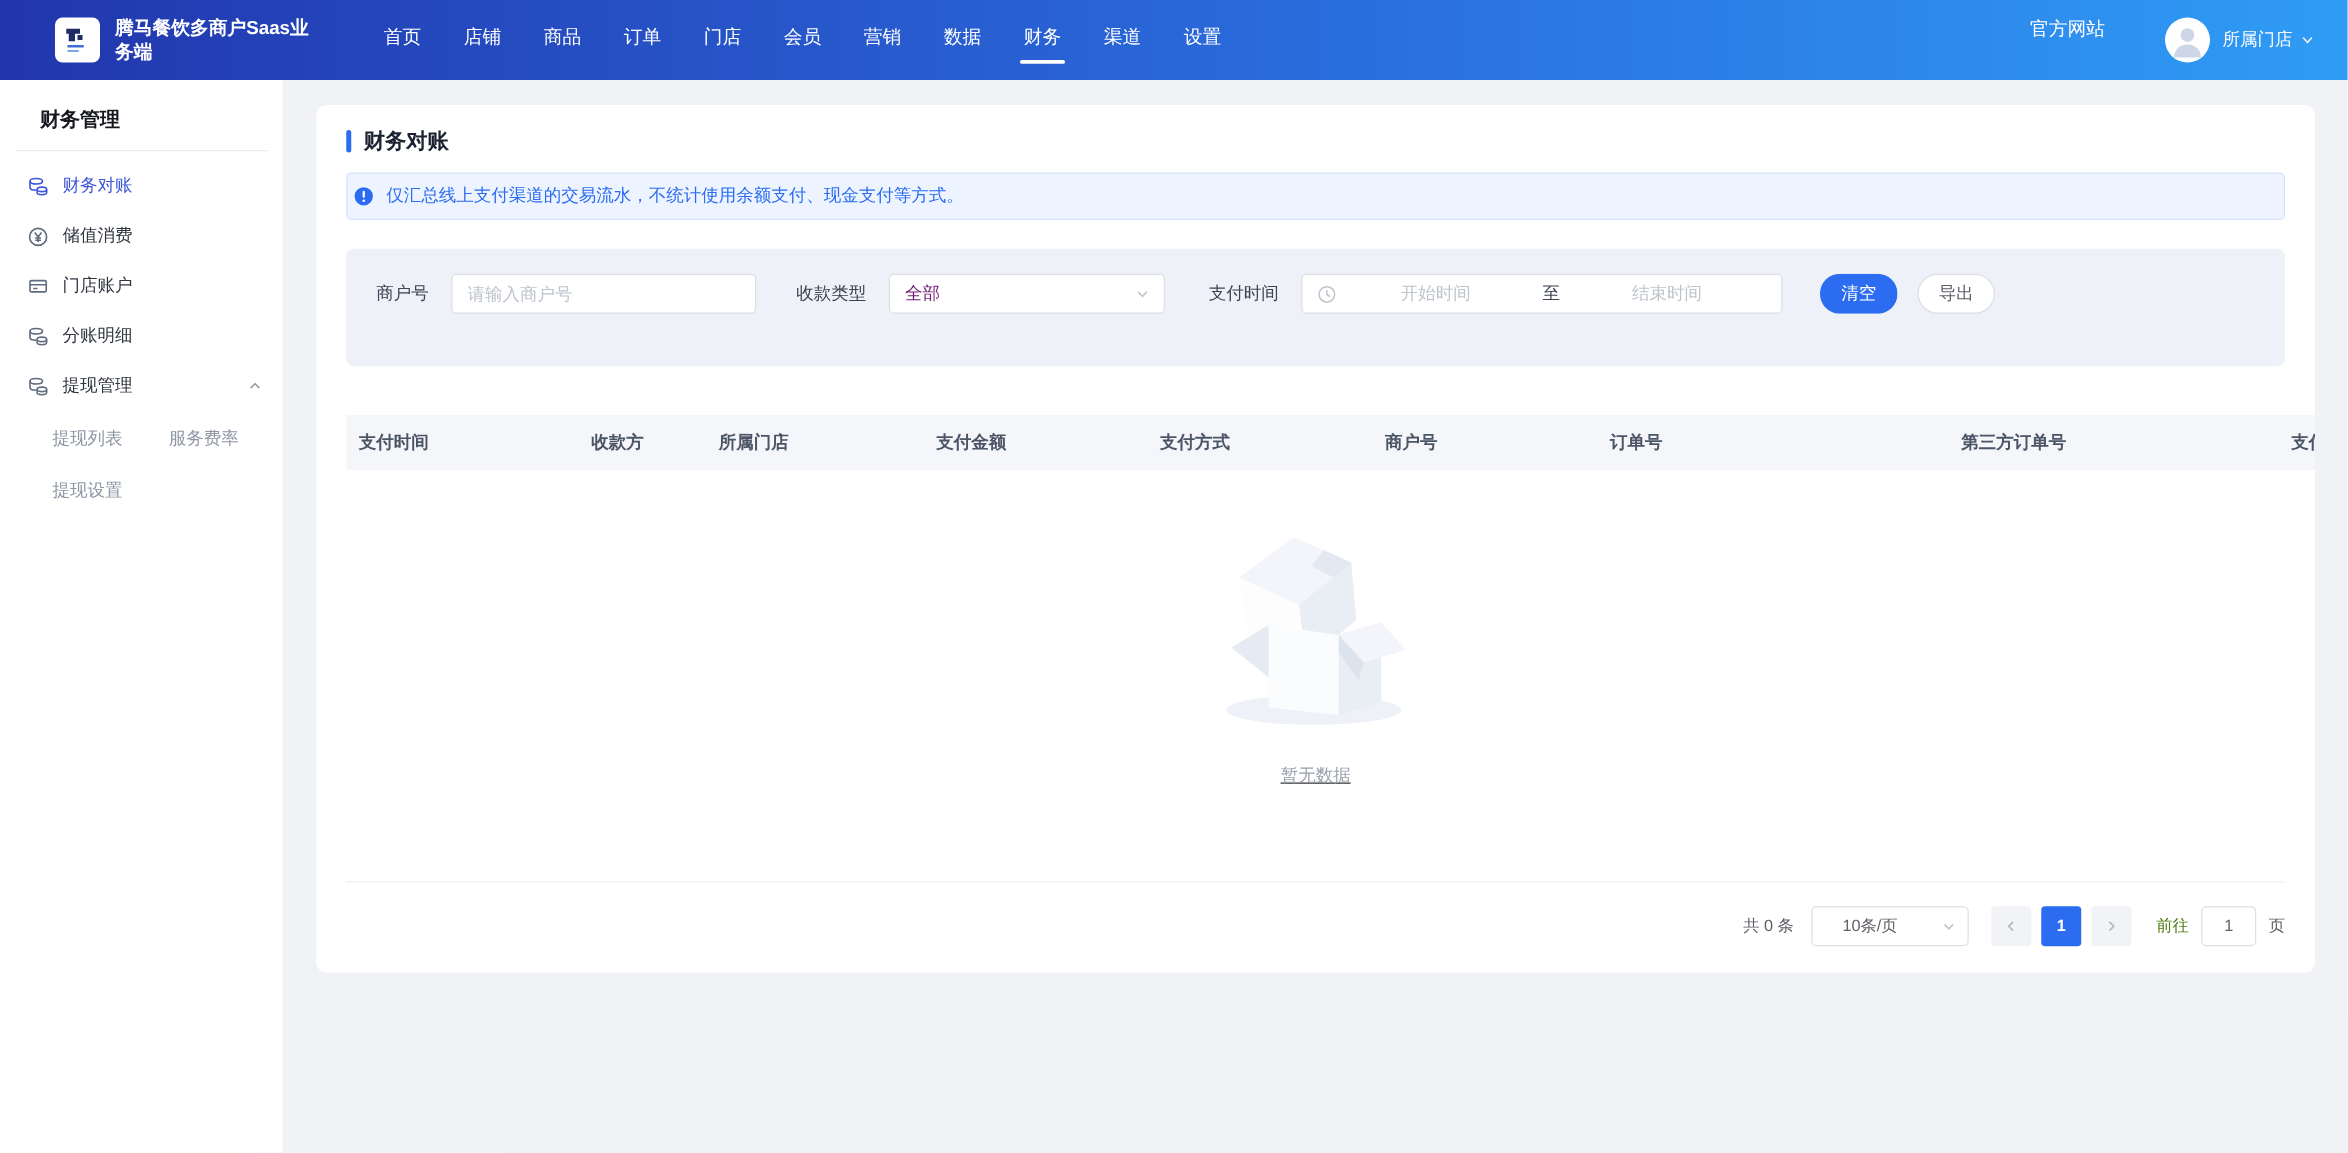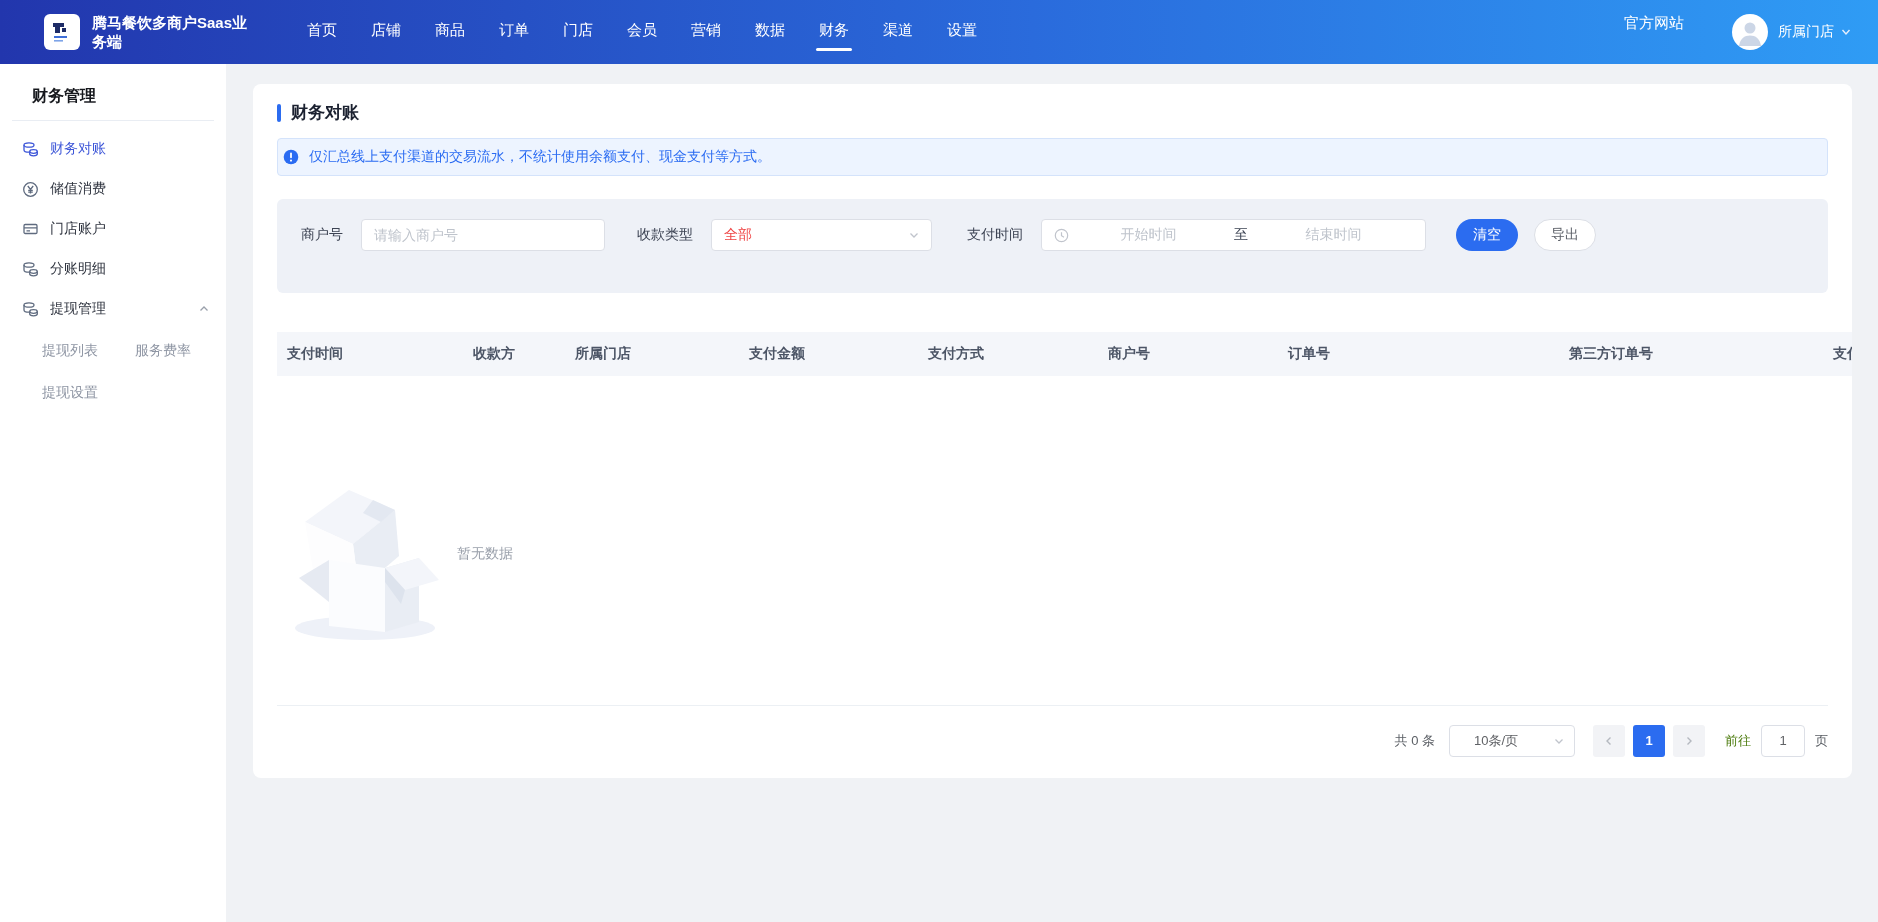--- a/index.html
+++ b/index.html
@@ -58,36 +58,36 @@
     padding:20px 24px; display:flex; }
   .filter-row { display:flex; align-items:center; height:32px; }
   .f-label { color:#3c4353; font-size:14px; margin-right:18px; white-space:nowrap; }
   .f-gap { width:32px; flex:0 0 auto; }
   .text-input { width:244px; height:32px; background:#fff; border:1px solid #dcdfe6;
     border-radius:4px; padding:0 12px; font-size:14px; color:#333; outline:none;
     font-family:inherit; }
   .text-input::placeholder { color:#bfc4cc; }
   .select { width:221px; height:32px; background:#fff; border:1px solid #dcdfe6; border-radius:4px;
     display:flex; align-items:center; padding:0 10px 0 12px; cursor:pointer; }
-  .select .sel-value { color:#ef4444; font-size:14px; flex:1; }
+  .select .sel-value { color:#701a75; font-size:14px; flex:1; }
   .date-range { width:385px; height:32px; background:#fff; border:1px solid #dcdfe6;
     border-radius:4px; display:flex; align-items:center; padding:0 12px; }
   .date-range .ph { flex:1; text-align:center; color:#bfc4cc; font-size:14px; }
   .date-range .sep { color:#3c4353; font-size:14px; padding:0 6px; }
   .btn { height:32px; border-radius:16px; font-size:14px; padding:0 16px; cursor:pointer;
     border:1px solid transparent; display:inline-flex; align-items:center; font-family:inherit; }
   .btn-primary { background:#2b6cf0; color:#fff; margin-left:30px; }
   .btn-plain { background:#fff; color:#5a5e66; border-color:#dcdfe6; margin-left:16px; }
 
   .table-wrap { margin-top:39px; margin-right:-24px; width:1575px; height:44px;
     background:#f4f6fa; display:flex; align-items:center; overflow:hidden; }
   .th { flex:0 0 auto; padding-left:10px; font-size:14px; font-weight:bold; color:#4c5566;
     white-space:nowrap; overflow:hidden; }
 
-  .empty-zone { height:329px; display:flex; flex-direction:row; align-items:center; }
+  .empty-zone { height:329px; display:flex; flex-direction:column; align-items:center;text-decoration:underline; }
   .empty-illus { margin-top:42px; }
   .empty-text { margin-top:26px; color:#9aa0ab; font-size:14px; }
 
   .footer-divider { border-top:1px solid #ecf0f4; }
   .pagination { height:69px; display:flex; align-items:center; justify-content:flex-end; }
   .pg-total { color:#5c6066; font-size:13px; margin-right:14px; }
   .pg-size { width:126px; height:32px; background:#fff; border:1px solid #dcdfe6; border-radius:4px;
     display:flex; align-items:center; padding:0 8px 0 24px; cursor:pointer; margin-right:18px; }
   .pg-size .sel-value { flex:1; color:#606266; font-size:13px; }
   .pg-btn { width:32px; height:32px; border-radius:3px; background:#f2f3f6; display:flex;

